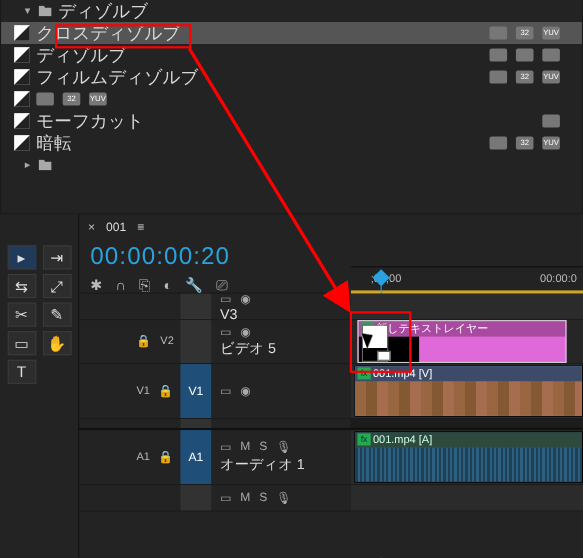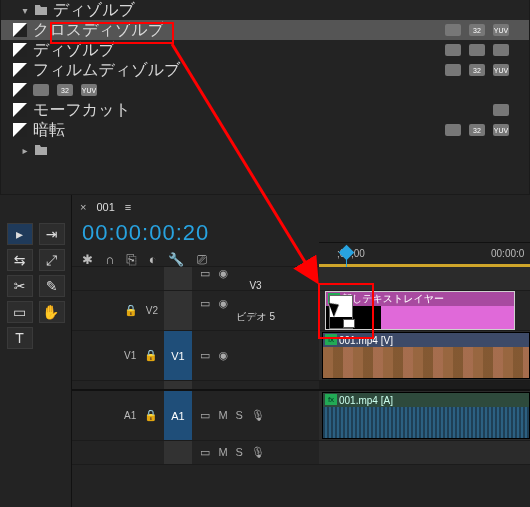--- a/index.html
+++ b/index.html
@@ -43,21 +43,21 @@
   .tracks { flex: 1; display: flex; }
   .track-headers { width: 247px; }
   .th-row { display: flex; align-items: center; height: 40px; border-bottom: 1px solid #1b1b1b; }
   .th-row.tall { height: 50px; }
   .th-gutter { width: 92px; display: flex; align-items: center; justify-content: flex-end; gap: 8px; padding-right: 6px; }
   .th-lock { color: #888; font-size: 11px; }
   .th-tag { color: #bbb; font-size: 10px; }
   .th-tog { width: 28px; height: 100%; background: #323232; display: flex; align-items: center; justify-content: center; color: #ccc; font-size: 11px; }
   .th-tog.on { background: #1f4e79; color: #fff; }
   .th-body { flex: 1; padding: 4px 8px; }
-  .th-title { font-size: 10px; color: #ddd; text-align: center; }
+  .th-title { font-size: 13px; color: #ddd; }
   .th-ic-row { display: flex; gap: 8px; color: #aaa; font-size: 11px; }
   .th-row.thin { height: 24px; }
   .clip-area { flex: 1; position: relative; background: #232323; }
   .track-lane { position: absolute; left: 0; right: 0; border-bottom: 1px solid #1b1b1b; background: #2b2b2b; }
   .clip { position: absolute; top: 1px; bottom: 1px; border: 1px solid #000; font-size: 10px; color: #fff; overflow: hidden; }
   .clip-v3 { background: #e069d9; }
   .clip-v3 .clip-bar { height: 14px; background: #a84aa0; display: flex; align-items: center; padding-left: 16px; }
   .clip-v3 .thumb { position: absolute; left: 0; top: 14px; bottom: 0; width: 55px; background: #000; }
   .clip-v1 { background: #6a8fb8; }
   .clip-v1 .clip-bar { height: 14px; background: #3d4a68; display: flex; align-items: center; padding-left: 16px; }
@@ -239,20 +239,21 @@
             <span class="th-lock">🔒</span>
           </div>
           <div class="th-tog on">A1</div>
           <div class="th-body">
             <div class="th-ic-row">
               <span>▭</span>
               <span>M</span>
               <span>S</span>
               <span>🎙</span>
             </div>
+            <div class="th-title">オーディオ 1</div>
           </div>
         </div>
         <div class="th-row thin">
           <div class="th-gutter"></div>
             <div class="th-tog"></div>
           <div class="th-body">
             <div class="th-ic-row">
               <span>▭</span>
               <span>M</span>
               <span>S</span>

